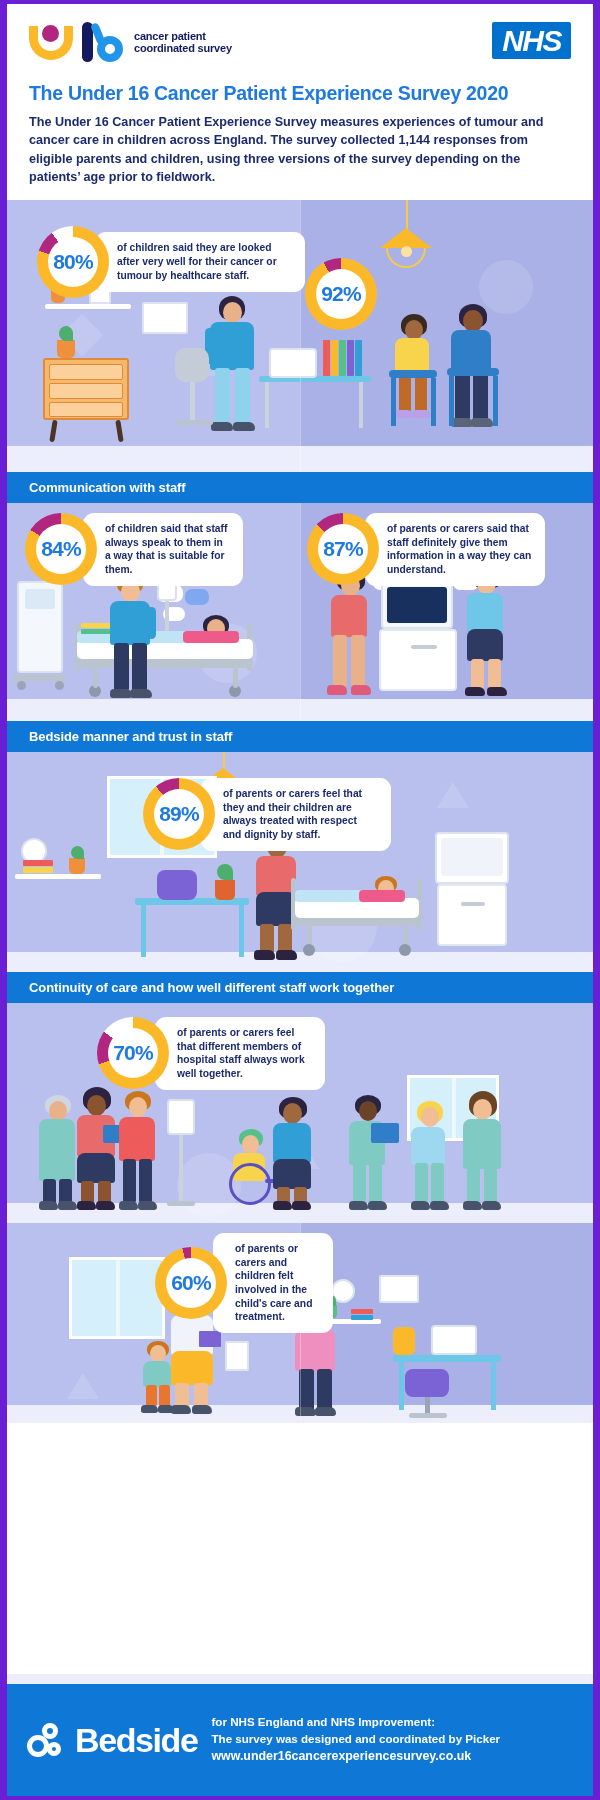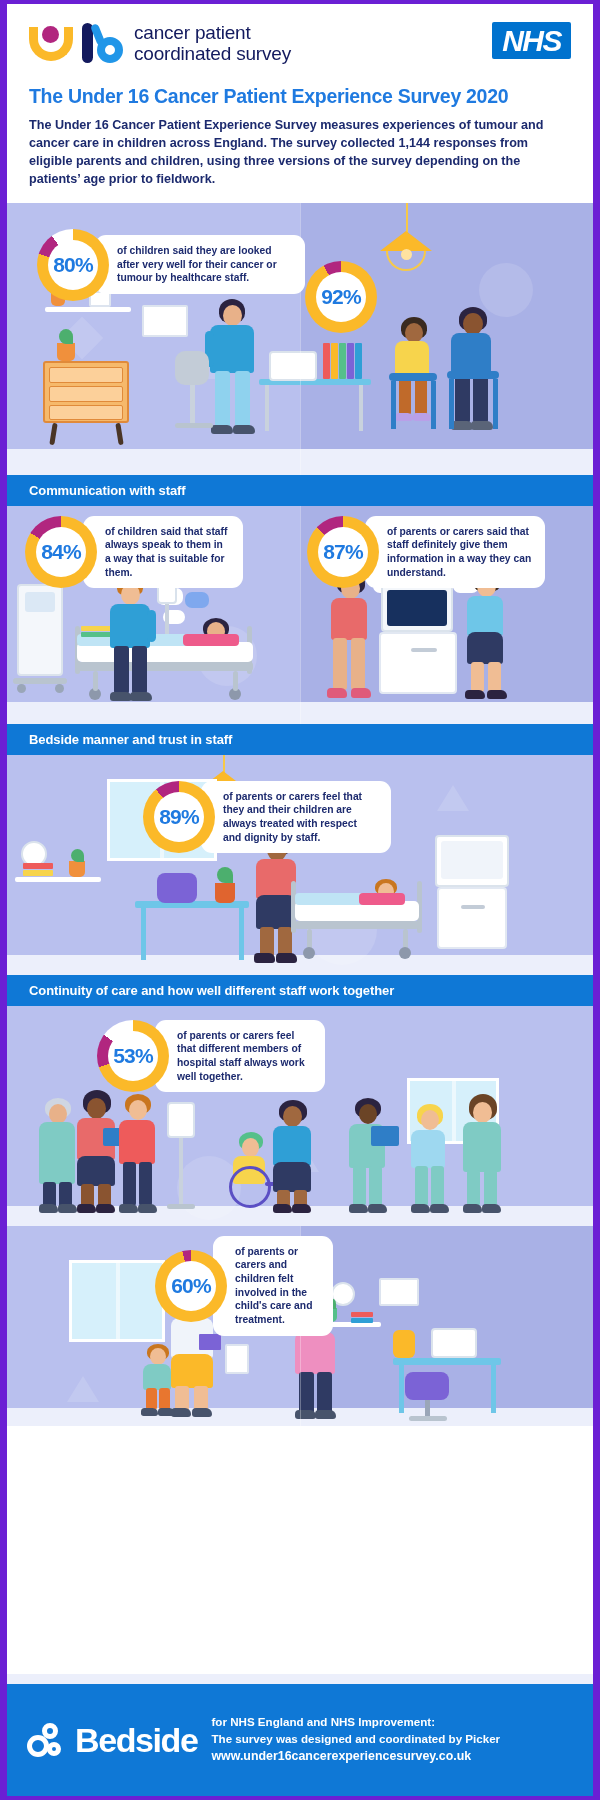--- a/index.html
+++ b/index.html
@@ -58,22 +58,22 @@
     border: 8px solid #2196e8;
   }
   .six-glyph .six-tail {
     position: absolute; left: 3px; top: 0;
     width: 8px; height: 22px; border-radius: 6px;
     background: #2196e8;
     transform: rotate(-22deg);
     transform-origin: bottom center;
   }
   .logo-words {
-    font-size: 19px; line-height: 1.12;
-    font-weight: 400; color: #131a5e; letter-spacing: -0.2px;
+    font-size: 11px; line-height: 1.12;
+    font-weight: 700; color: #131a5e; letter-spacing: -0.2px;
   }
   .nhs-badge {
     background: #0072ce; color: #ffffff;
     font-weight: 700; font-style: italic;
     font-size: 30px; letter-spacing: -1.5px;
     padding: 4px 10px 3px 10px;
     border-radius: 2px;
     line-height: 1.0;
     font-family: "Liberation Sans", sans-serif;
   }
@@ -642,21 +642,21 @@
       <div class="body" style="left:456px; top:116px; width:38px; height:50px; background:#7fcbc4;"></div>
       <div class="leg" style="left:460px; top:164px; width:13px; height:36px; background:#7fcbc4;"></div>
       <div class="leg" style="left:477px; top:164px; width:13px; height:36px; background:#7fcbc4;"></div>
       <div class="shoe" style="left:456px; top:198px; width:19px; height:9px; background:#47536b;"></div>
       <div class="shoe" style="left:475px; top:198px; width:19px; height:9px; background:#47536b;"></div>
     </div>
 
     <div class="stat" style="left:90px; top:14px;">
       <div class="donut" style="background: conic-gradient(#fbb929 0deg 252deg, #b1267f 252deg 306deg, #ffffff 306deg 360deg);">
         <div class="hole"></div>
-        <div class="pct">53%</div>
+        <div class="pct">70%</div>
       </div>
       <div class="bubble" style="max-width:170px;">of parents or carers feel that different members of hospital staff always work well together.</div>
     </div>
   </div>
 
   <div class="scene split" style="height:200px;">
     <div class="half-tint"></div>
     <div class="floor" style="height:18px;"></div>
     <div class="deco-circle" style="left:240px; top:40px; width:70px; height:70px;"></div>
     <div class="deco-tri" style="left:60px; top:150px;"></div>

